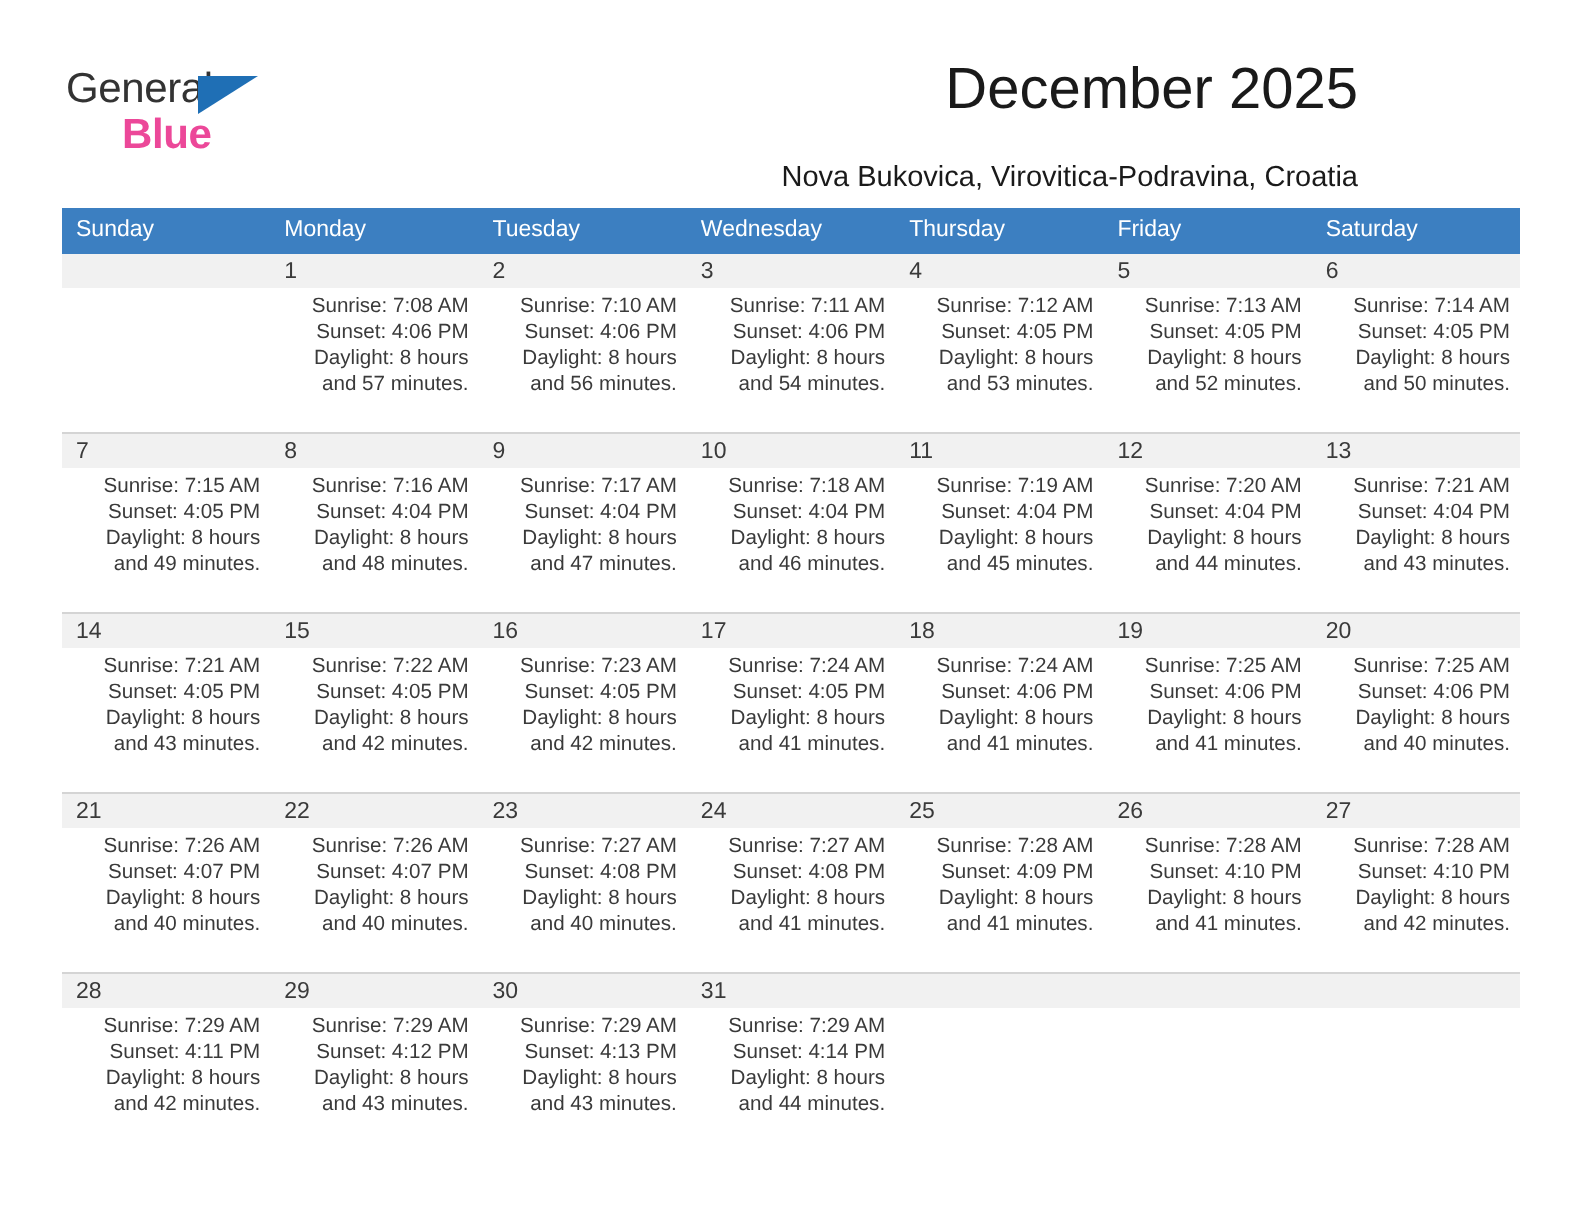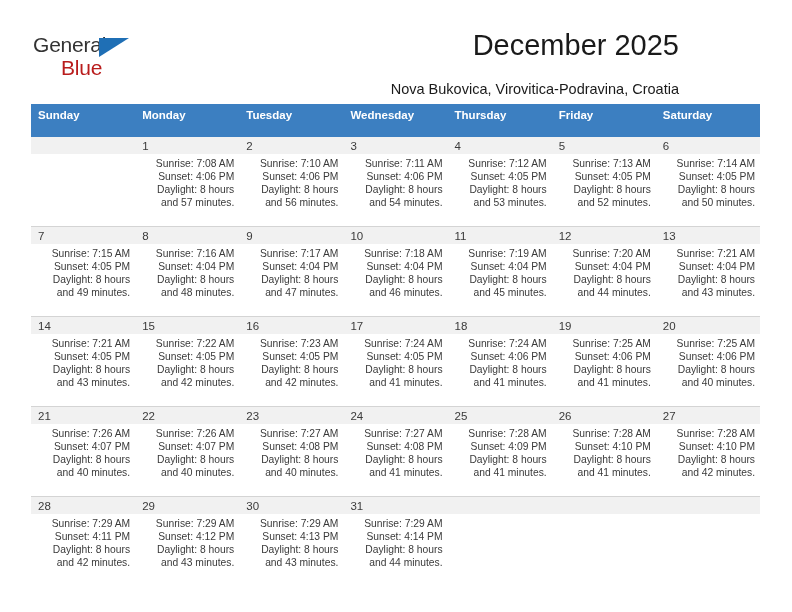--- a/index.html
+++ b/index.html
@@ -54,22 +54,23 @@
     height: 0;
     border-left: 30px solid #1f6fb5;
     border-bottom: 19px solid transparent;
   }
   .brand-blue {
     position: absolute;
     left: 28px;
     top: 23px;
     font-size: 21px;
     letter-spacing: -0.2px;
-    color: #b91c1c;
+    color: #ec4899;
     line-height: 24px;
+    font-weight: bold;
   }
 
   .title-wrap {
     position: absolute;
     right: 33px;
     top: 28px;
     text-align: right;
   }
   .cal-title {
     font-size: 29px;
@@ -95,23 +96,23 @@
   }
   table.cal {
     border-collapse: collapse;
     table-layout: fixed;
     width: 729px;
   }
   table.cal th {
     background: #3c7fc1;
     color: #ffffff;
     font-size: 11.5px;
-    font-weight: bold;
+    font-weight: normal;
     text-align: left;
-    padding: 5px 0 15px 7px;
+    padding: 5px 0 5px 7px;
     height: 11px;
     line-height: 13px;
   }
   table.cal td {
     width: 104.1px;
     vertical-align: top;
     padding: 0;
     border-top: 1px solid #d4d4d4;
   }
   tr.week-row:first-of-type td {

